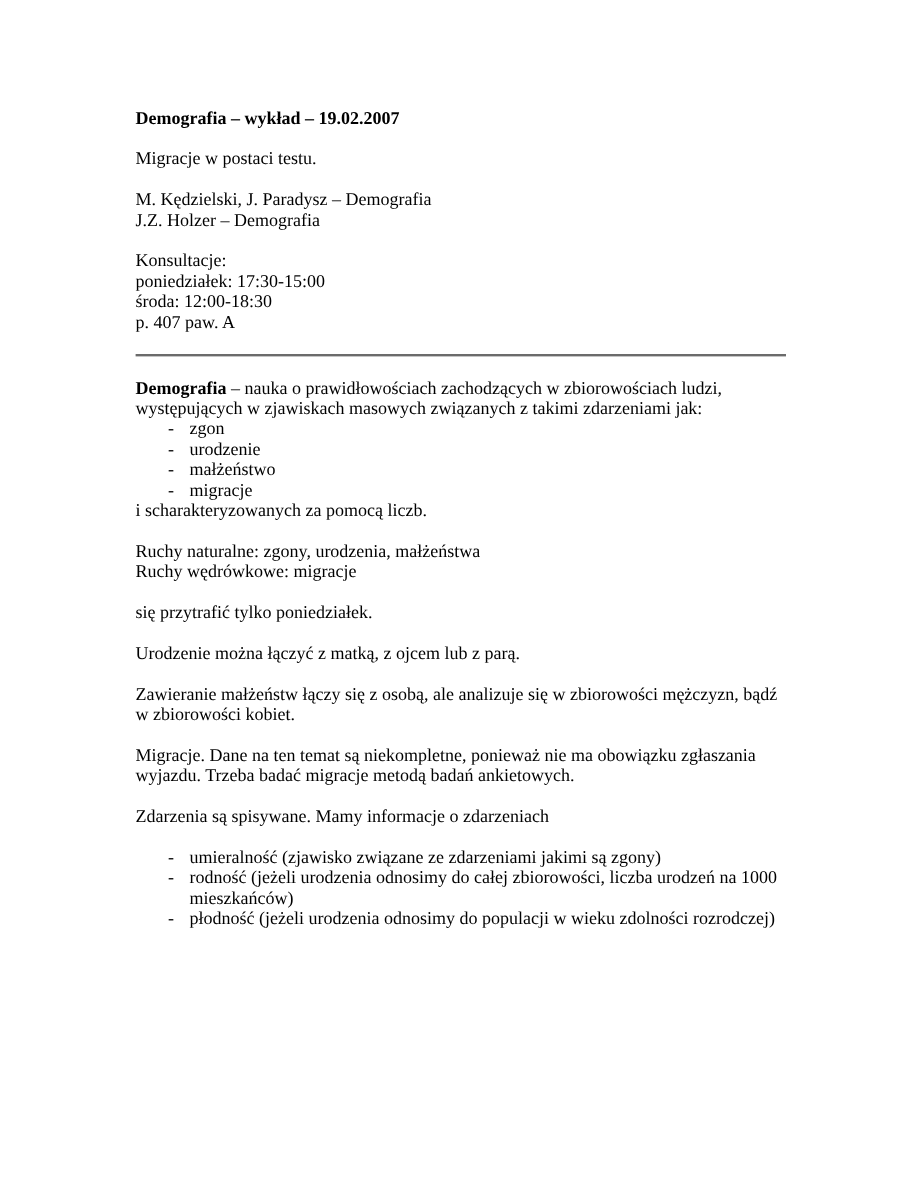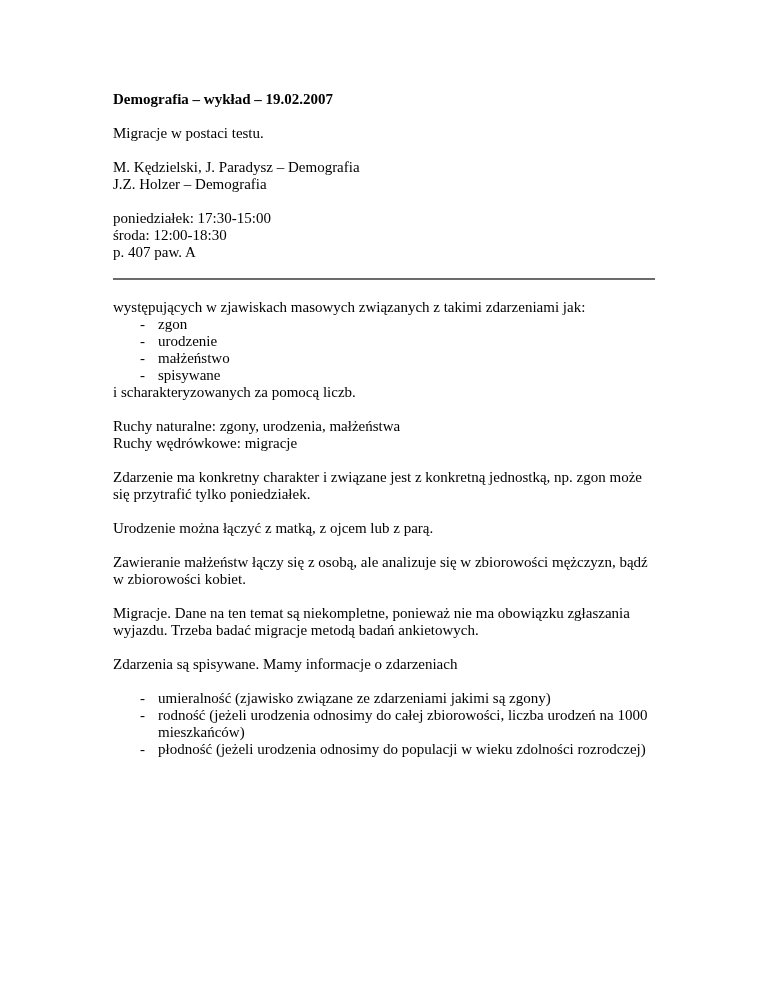--- a/index.html
+++ b/index.html
@@ -45,45 +45,46 @@
     <div class="line title-line mb">Demografia – wykład – 19.02.2007</div>
 
     <div class="line mb">Migracje w postaci testu.</div>
 
     <div class="mb">
       <div class="line">M. Kędzielski, J. Paradysz – Demografia</div>
       <div class="line">J.Z. Holzer – Demografia</div>
     </div>
 
     <div class="mb">
+      <div class="line">Konsultacje:</div>
       <div class="line">poniedziałek: 17:30-15:00</div>
       <div class="line">środa: 12:00-18:30</div>
       <div class="line">p. 407 paw. A</div>
     </div>
 
     <div class="divider"></div>
 
     <div>
+      <div class="wrapline"><span class="term">Demografia</span><span> – nauka o prawidłowościach zachodzących w zbiorowościach ludzi,</span></div>
       <div class="wrapline">występujących w zjawiskach masowych związanych z takimi zdarzeniami jak:</div>
       <div>
         <div class="dash-item"><span class="bullet">-</span><span class="line">zgon</span></div>
         <div class="dash-item"><span class="bullet">-</span><span class="line">urodzenie</span></div>
         <div class="dash-item"><span class="bullet">-</span><span class="line">małżeństwo</span></div>
-        <div class="dash-item"><span class="bullet">-</span><span class="line">spisywane</span></div>
+        <div class="dash-item"><span class="bullet">-</span><span class="line">migracje</span></div>
       </div>
       <div class="line mb">i scharakteryzowanych za pomocą liczb.</div>
     </div>
 
     <div class="mb">
       <div class="line">Ruchy naturalne: zgony, urodzenia, małżeństwa</div>
       <div class="line">Ruchy wędrówkowe: migracje</div>
     </div>
 
     <div class="mb">
-      <div class="wrapline">Zdarzenie ma konkretny charakter i związane jest z konkretną jednostką, np. zgon może</div>
       <div class="wrapline">się przytrafić tylko poniedziałek.</div>
     </div>
 
     <div class="mb">
       <div class="wrapline">Urodzenie można łączyć z matką, z ojcem lub z parą.</div>
     </div>
 
     <div class="mb">
       <div class="wrapline">Zawieranie małżeństw łączy się z osobą, ale analizuje się w zbiorowości mężczyzn, bądź</div>
       <div class="wrapline">w zbiorowości kobiet.</div>

